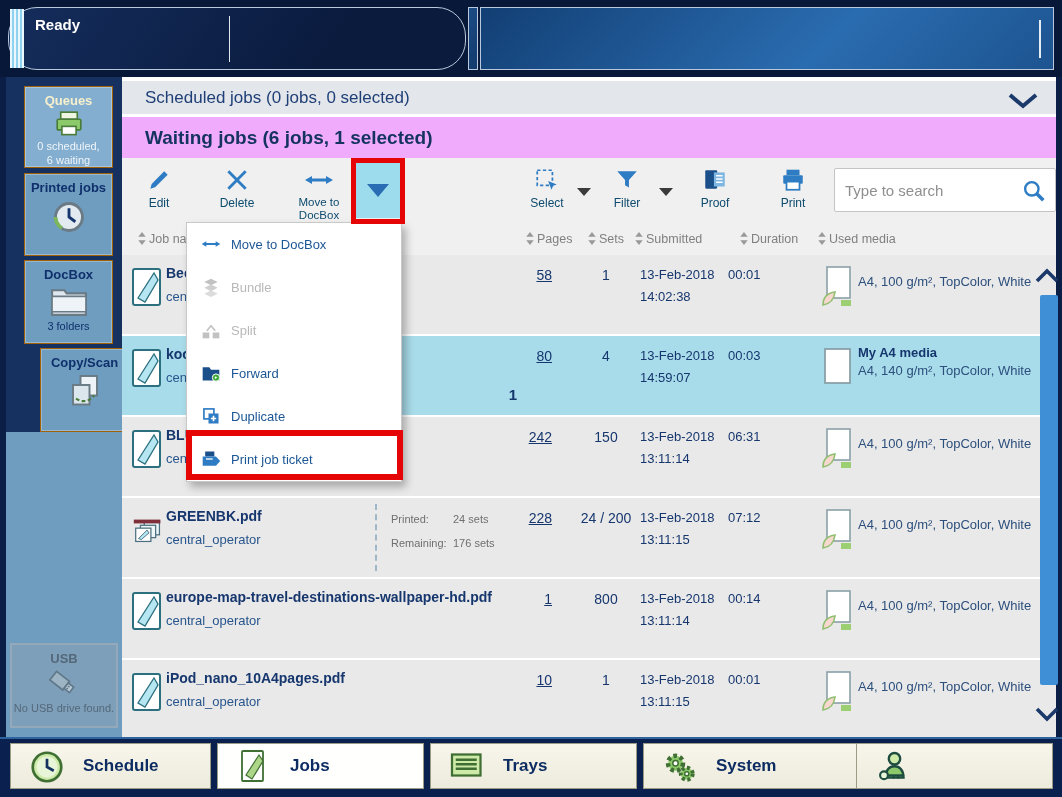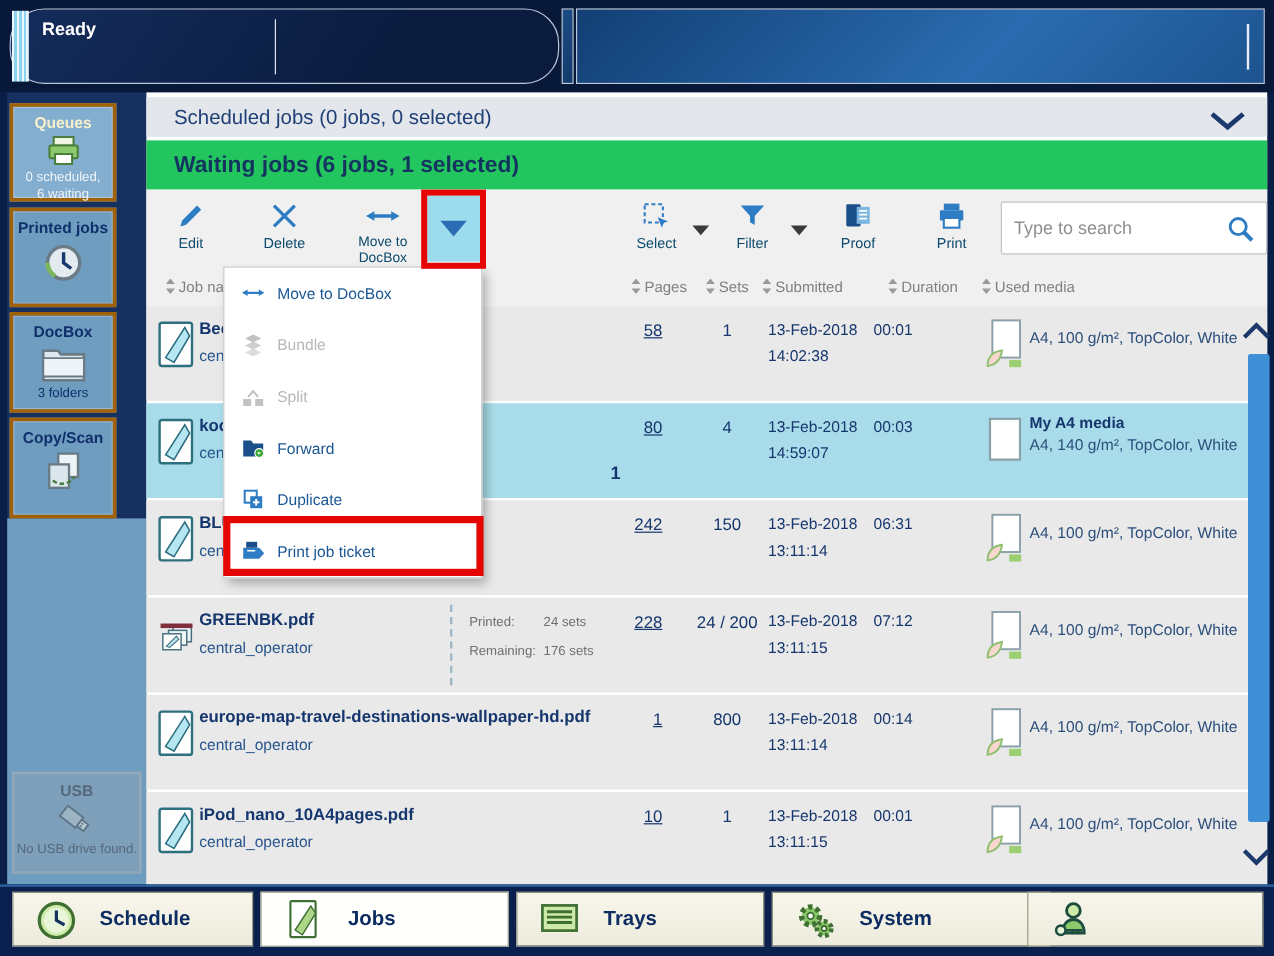--- a/index.html
+++ b/index.html
@@ -14,36 +14,36 @@
   #ready-stripe{left:1px;top:1px;width:14px;height:59px;background:repeating-linear-gradient(90deg,#eaf8fe 0 2px,#8fd2ef 2px 4px);}
   #ready-text{left:26px;top:8px;color:#fff;font-weight:bold;font-size:15px;}
   #tb-left-divider{left:220px;top:8px;width:1px;height:46px;background:#dfe7f0;}
   #tb-mid{left:468px;top:7px;width:10px;height:63px;background:linear-gradient(125deg,#1c4c86,#123a6c);}
   #tb-right{left:480px;top:7px;width:574px;height:63px;background:linear-gradient(135deg,#123f74,#2a6cb0 60%,#1d5490);}
   #tb-right-line{right:12px;top:12px;width:2px;height:38px;background:#e6edf5;}
 
   
   #sidebar{left:6px;top:77px;width:116px;height:660px;background:#16305f;}
   #sb-fill{left:0;top:355px;width:116px;height:305px;background:#6f9dc0;}
-  .sb-btn{left:2px;width:89px;background:#6f9dc0;border:3px solid #a16207;box-shadow:inset 0 0 0 1px rgba(255,255,255,.28);text-align:center;color:#10306b;font-weight:bold;font-size:13px;padding-top:6px;}
+  .sb-btn{left:18px;width:89px;background:#6f9dc0;border:1px solid #a16207;box-shadow:inset 0 0 0 1px rgba(255,255,255,.28);text-align:center;color:#10306b;font-weight:bold;font-size:13px;padding-top:6px;}
   #btn-queues{top:9px;height:82px;background:#84aecf;}
   #btn-queues .sb-label{color:#f6f0cd;}
   #btn-printed{top:96px;height:83px;}
   #btn-docbox{top:183px;height:84px;}
-  #btn-copyscan{top:271px;height:84px;}
+  #btn-copyscan{top:271px;height:84px;margin-left:16px;}
   #btn-usb{left:4px;top:566px;width:108px;height:85px;background:#7e9fba;border:2px solid #93a9ba;box-shadow:none;color:#54687a;}
   .sb-sub{font-weight:normal;font-size:11px;color:#eef4f9;line-height:14px;margin-top:2px;}
   #btn-usb .sb-sub{color:#54687a;font-size:11px;}
   .sb-ico{display:block;margin:3px auto 0;}
 
   
   #content{left:122px;top:77px;width:934px;height:660px;background:#ffffff;}
   #hdr-scheduled{left:0;top:4px;width:934px;height:33px;background:#e3e6ea;color:#1f3f77;font-size:17px;line-height:33px;padding-left:23px;}
   #hdr-chevron{right:18px;top:12px;}
-  #hdr-waiting{left:0;top:40px;width:934px;height:41px;background:#22c55e;color:#14335f;font-size:19px;font-weight:bold;line-height:41px;padding-left:23px;}
+  #hdr-waiting{left:0;top:40px;width:934px;height:41px;background:#f0abfc;color:#14335f;font-size:19px;font-weight:bold;line-height:41px;padding-left:23px;}
 
   
   #toolbar{left:0;top:81px;width:934px;height:65px;background:#f0f0f0;}
   .tool-btn{position:absolute;top:8px;text-align:center;color:#0c4a6e;font-size:12px;}
   .tool-btn .t-ico{display:block;height:28px;margin:0 auto 2px;}
   #tb-edit{left:14px;width:46px;}
   #tb-delete{left:92px;width:46px;}
   #tb-move{left:162px;width:70px;font-size:11.5px;line-height:13px;}
   #red-box-1{left:229px;top:0px;width:54px;height:66px;border:5px solid #e60505;z-index:60;}
   #dd-btn{left:234px;top:5px;width:44px;height:55px;background:#9cdcec;display:flex;align-items:center;justify-content:center;}

